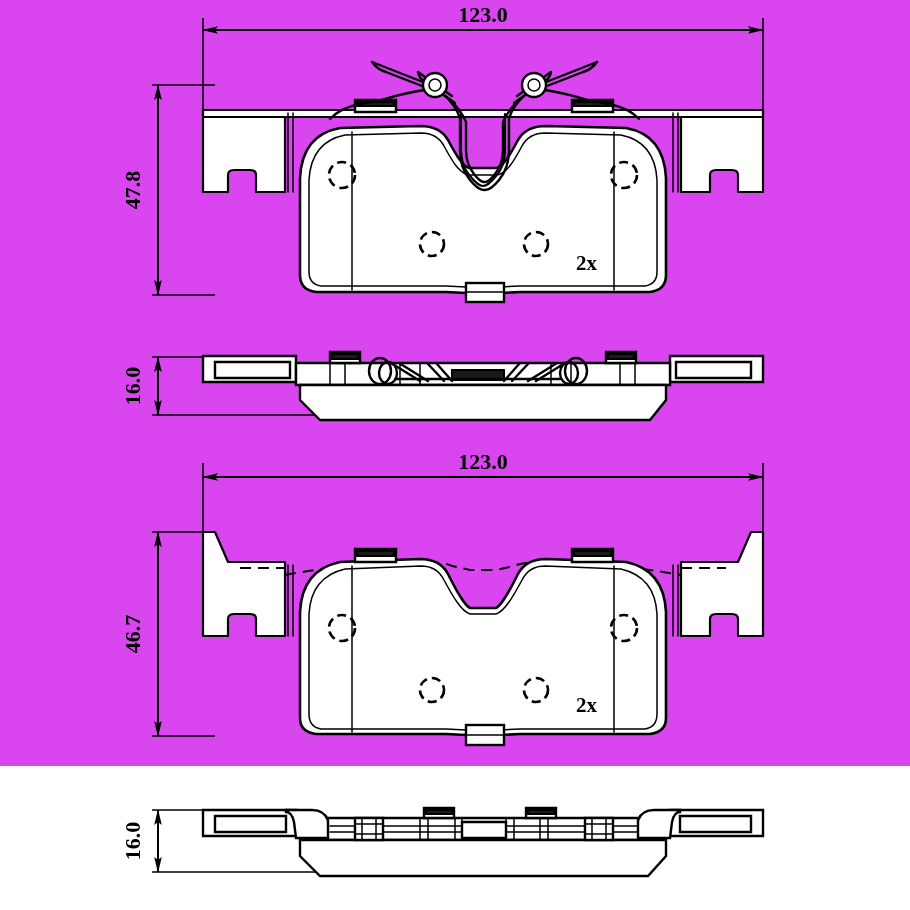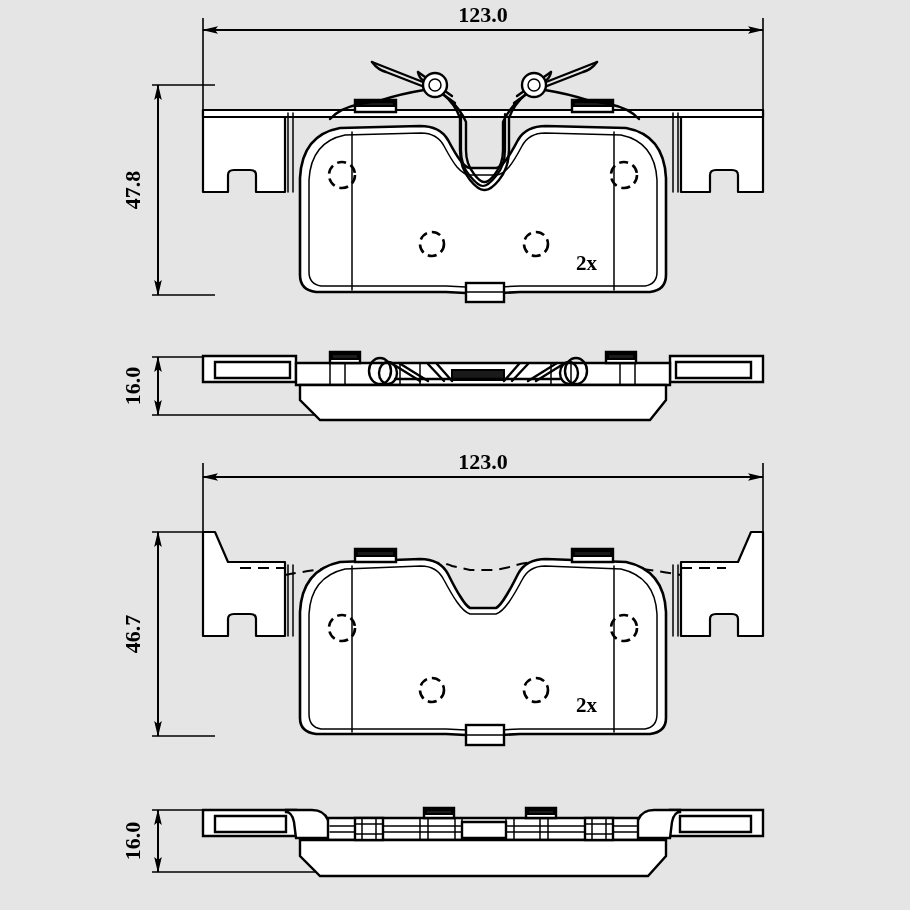--- a/index.html
+++ b/index.html
@@ -10,22 +10,22 @@
   }
   body {
     width: 910px;
     height: 910px;
     font-family: "Liberation Serif", serif;
     overflow: hidden;
   }
   #sheet {
     position: relative;
     width: 910px;
-    height: 910px;
-    background: #e5e5e5;
+    height: 766px;
+    background: #d946ef;
   }
   #sheet svg {
     display: block;
   }
   .dimtext {
     font-family: "Liberation Serif", serif;
     font-weight: bold;
     font-size: 22px;
     fill: #000000;
   }

